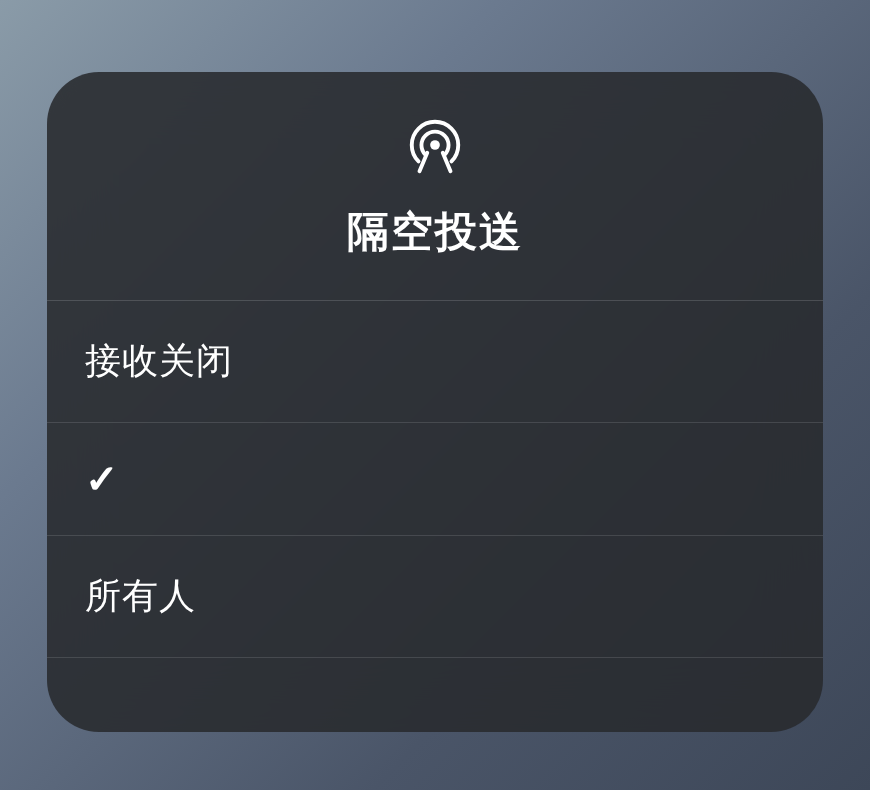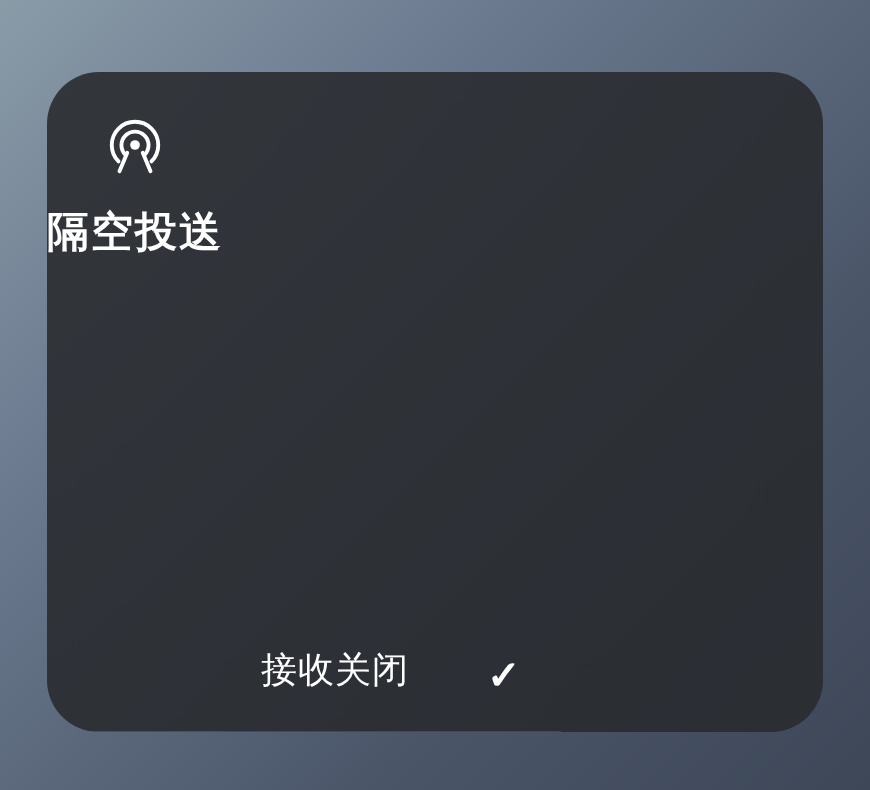--- a/index.html
+++ b/index.html
@@ -21,21 +21,21 @@
     }
     
     .panel {
       width: 776px;
       height: 660px;
       background: rgba(40, 42, 46, 0.88);
       border-radius: 52px;
       backdrop-filter: blur(30px);
       overflow: hidden;
       display: flex;
-      flex-direction: row;
+      flex-direction: column;
     }
     
     .header {
       display: flex;
       flex-direction: column;
       align-items: center;
       padding-top: 42px;
       padding-bottom: 40px;
       border-bottom: 1px solid rgba(255, 255, 255, 0.15);
     }
@@ -99,13 +99,17 @@
 
   <div class="option">
     <span class="option-label">接收关闭</span>
 
   </div>
 
   <div class="option">
     <span class="checkmark">✓</span>
   </div>
 
+  <div class="option">
+    <span class="option-label">所有人</span>
+
+  </div>
 </div>
 
 </body></html>

